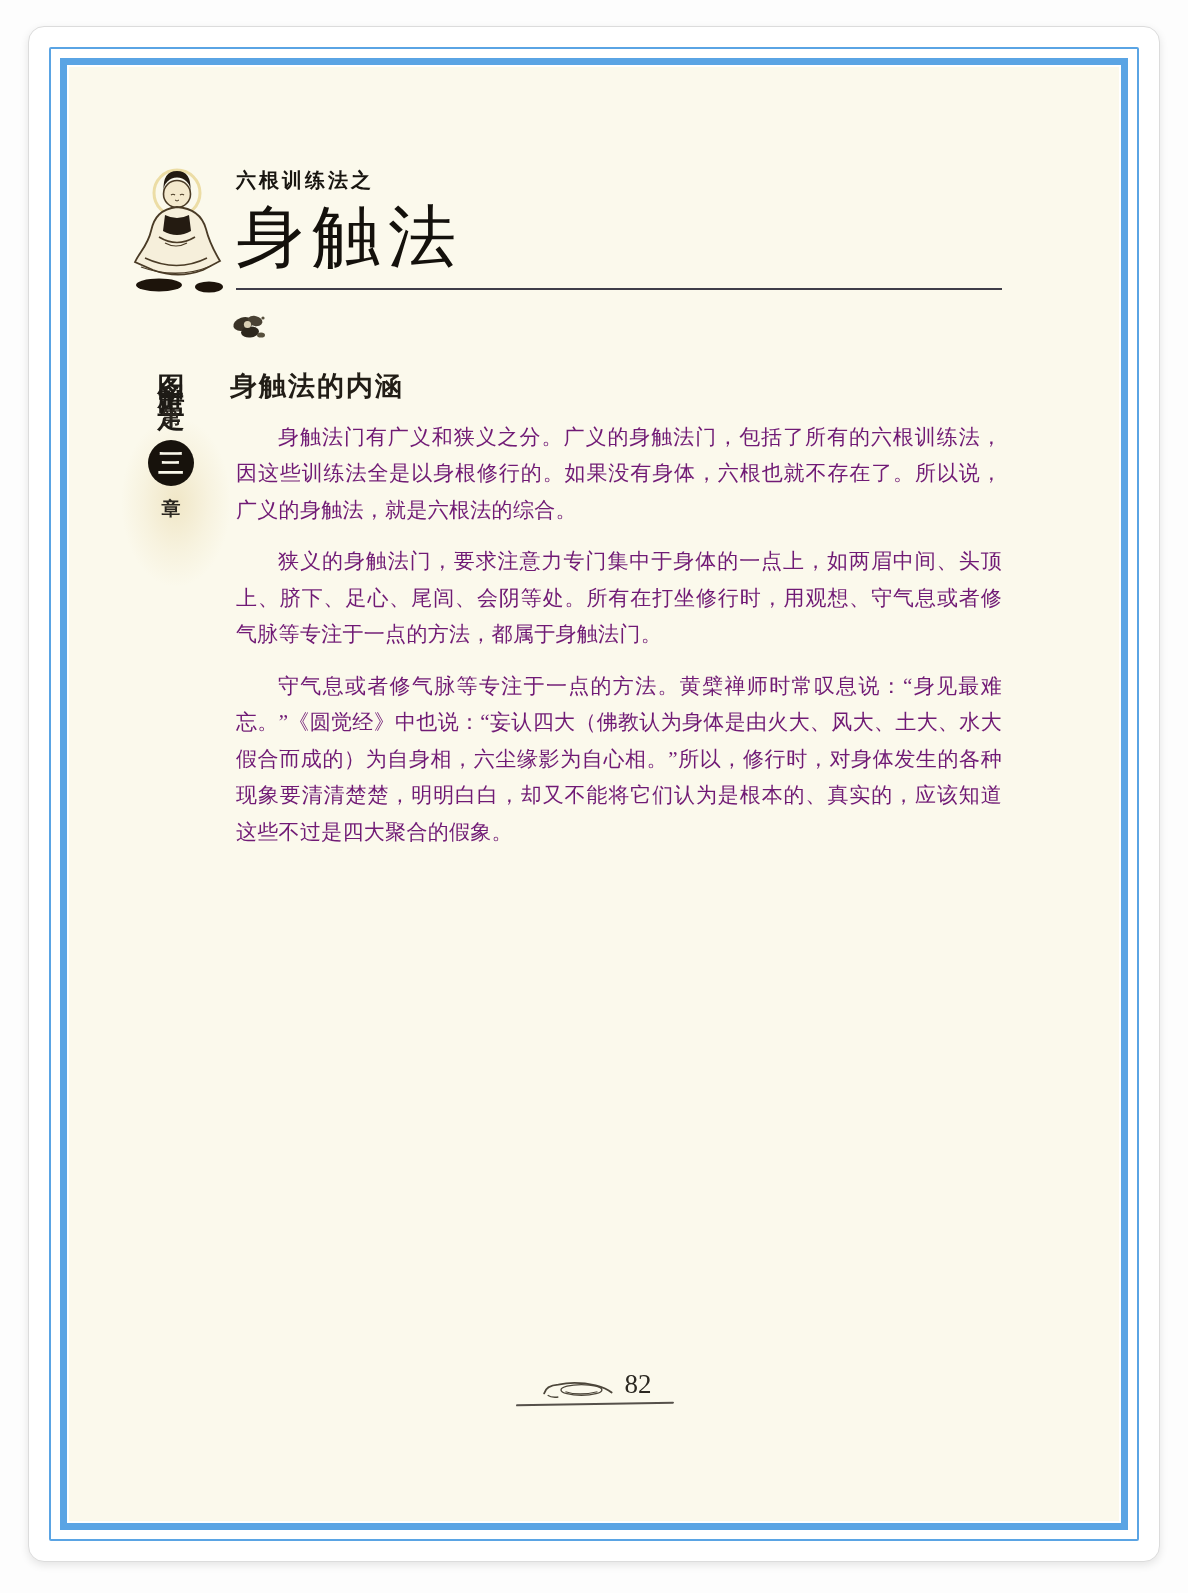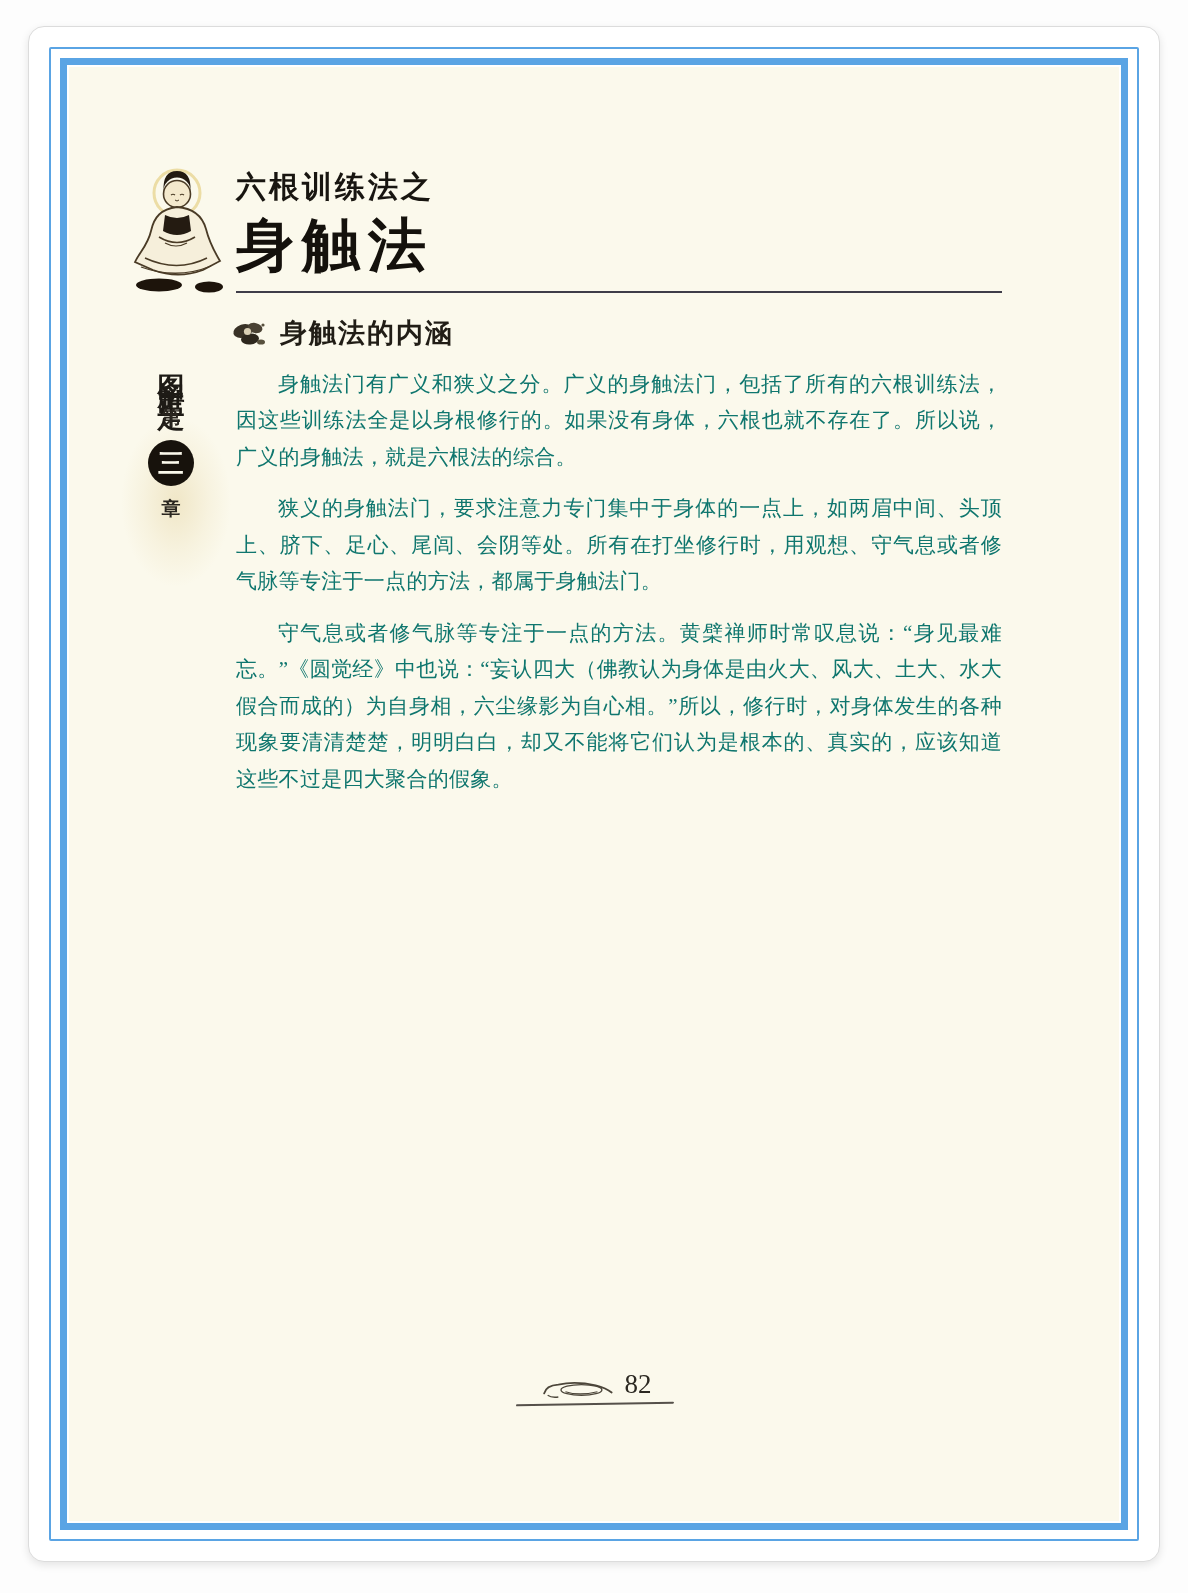--- a/index.html
+++ b/index.html
@@ -46,44 +46,44 @@
     background:#17120c; color:#fbf9ec; display:flex; align-items:center; justify-content:center;
     font-size:26px; font-weight:700;
   }
   .sidebar .chap-char2 { font-size:19px; font-weight:700; color:#2a2620; margin-top:10px; }
 
   
   .main { position:absolute; left:167px; top:100px; width:766px; color:#3b372f; }
 
   .series-title {
     font-family:"Liberation Sans", sans-serif;
-    font-size:30px; font-weight:800; color:#181510; letter-spacing:3px;
+    font-size:20px; font-weight:800; color:#181510; letter-spacing:3px;
   }
   .main-title {
-    font-size:58px; font-weight:700; color:#14110c; letter-spacing:8px;
+    font-size:68px; font-weight:400; color:#14110c; letter-spacing:8px;
     margin-top:6px; line-height:1.1; font-family:"Liberation Serif", serif;
   }
 
   .epigraph {
     margin-top:20px; font-style:italic; font-size:21px; line-height:35px;
     color:#3a3943; letter-spacing:1px; text-align:justify;
   }
   .divider { margin-top:13px; height:2px; background:#3f3d49; }
 
   .section-heading {
-    display:flex; align-items:flex-end; gap:12px; margin:22px 0 10px -6px;
+    display:flex; align-items:flex-start; gap:24px; margin:22px 0 10px -6px;flex-direction:column;
   }
   .section-heading .lotus { width:38px; height:32px; flex:0 0 auto; }
   .section-heading .heading-text {
     font-size:27px; font-weight:800; color:#211d16; letter-spacing:2px;
   }
 
   .para {
     font-size:21px; line-height:36.5px; text-align:justify; text-indent:2em;
-    color:#0f766e; margin-top:15px; letter-spacing:0.3px;
+    color:#701a75; margin-top:15px; letter-spacing:0.3px;
   }
 
   
   .footer {
     position:absolute; left:0; right:0; top:1304px;
     display:flex; align-items:flex-end; justify-content:center; gap:8px;
   }
   .footer .flourish { width:80px; height:30px; margin-bottom:-2px; }
   .footer .page-num { font-size:27px; color:#2c2922; line-height:1; padding-bottom:4px; }
   .footer .underline {

